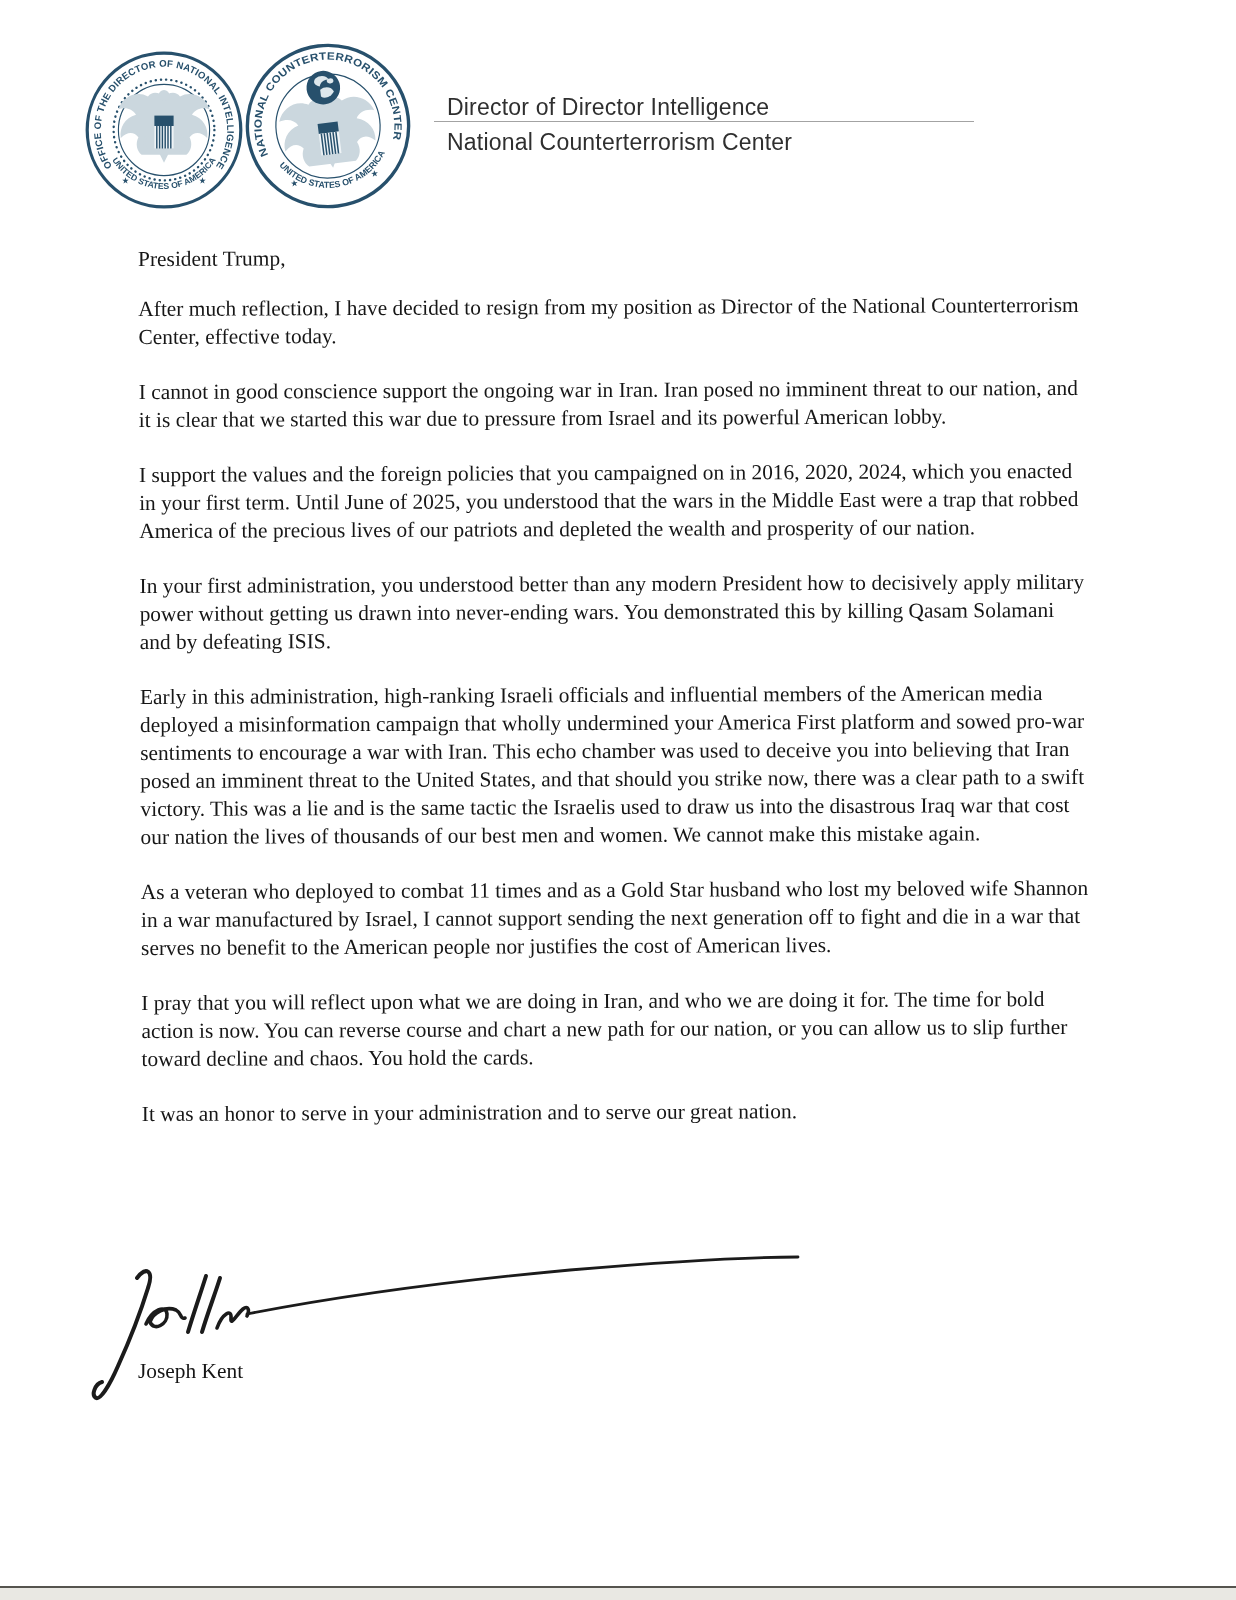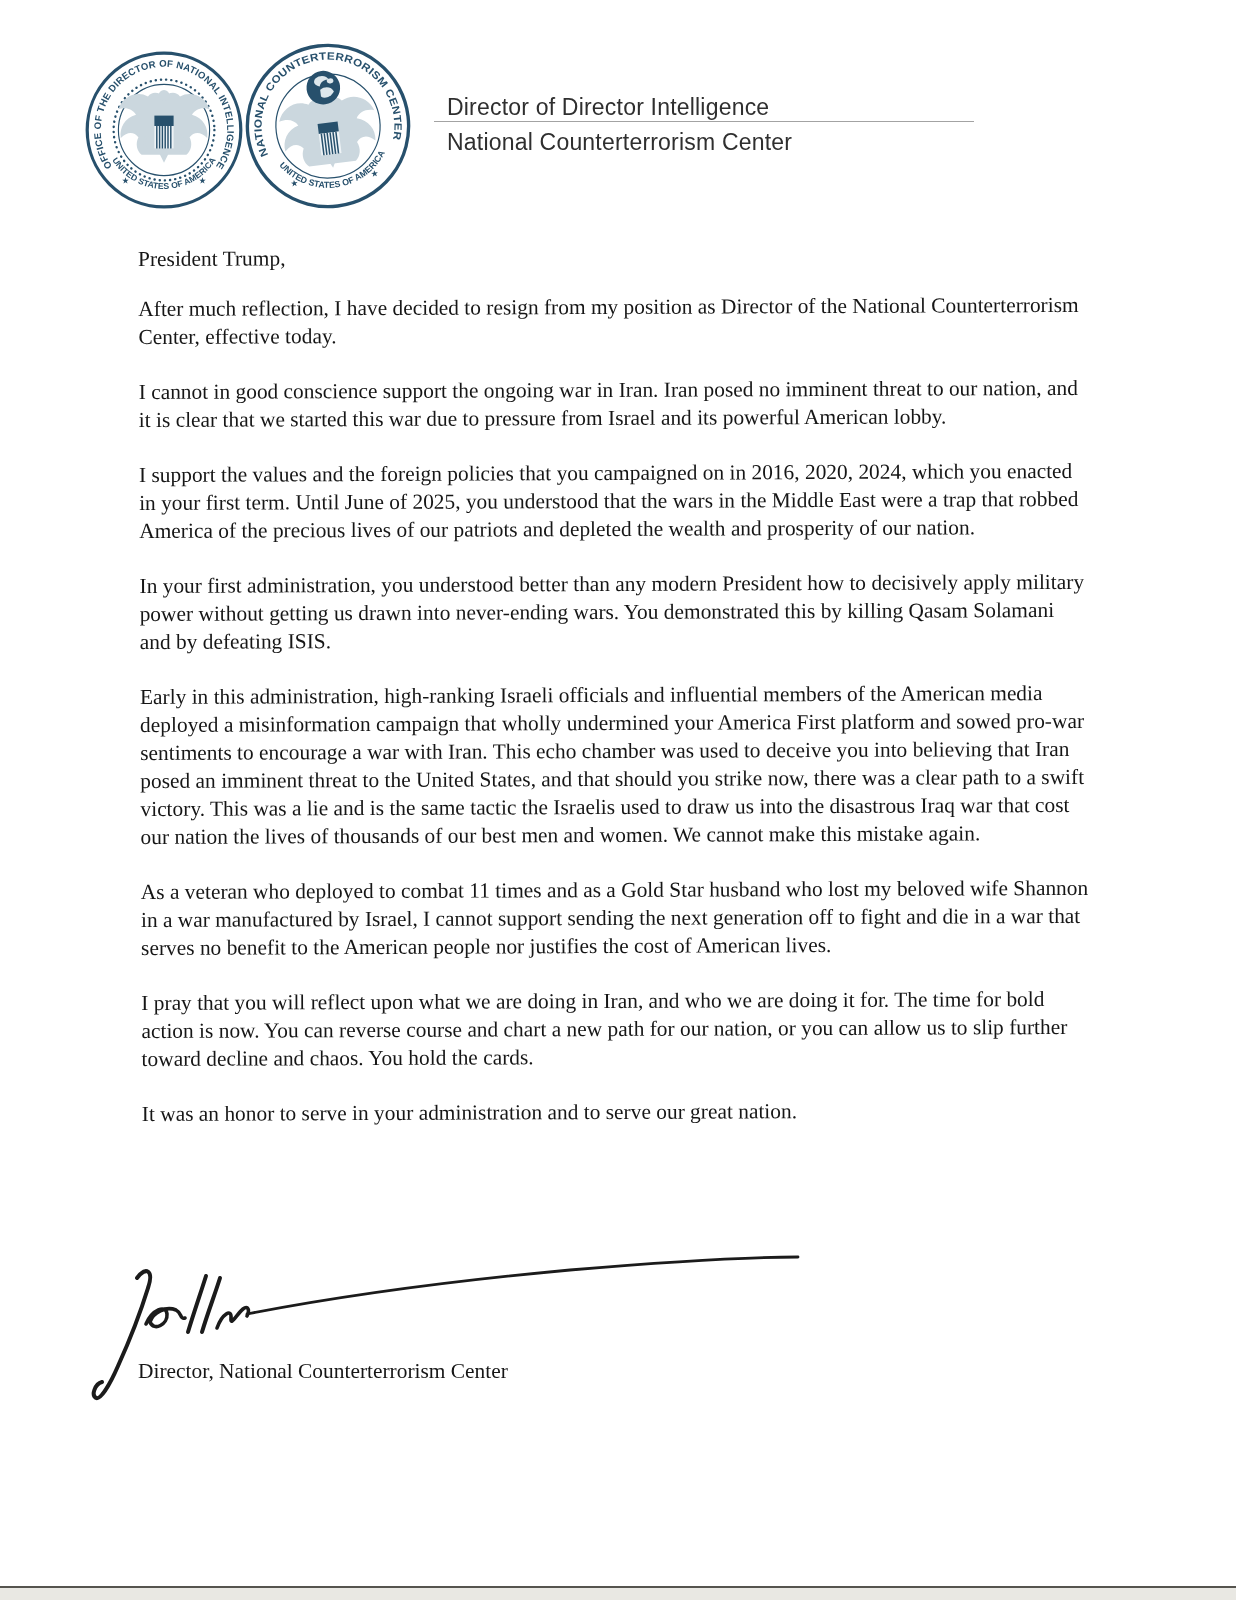--- a/index.html
+++ b/index.html
@@ -157,17 +157,17 @@
   <svg class="signature-svg" width="720" height="160" viewBox="0 0 720 160" fill="none" stroke="#1b1b1b" stroke-linecap="round" stroke-linejoin="round">
     <path stroke-width="4" d="M 47,30 C 56,18 64,22 58,40 C 50,66 38,96 28,118 C 21,134 11,152 6,150 C 1,147 5,136 12,134"></path>
     <path stroke-width="3.6" d="M 56,76 C 62,62 76,56 77,66 C 78,76 64,84 60,74 C 63,64 76,58 86,62 C 92,65 90,72 95,70"></path>
     <path stroke-width="4" d="M 98,84 C 104,64 111,44 116,28"></path>
     <path stroke-width="4" d="M 112,84 C 118,64 125,46 130,30"></path>
     <path stroke-width="3.6" d="M 127,80 C 132,66 142,60 141,70 C 140,79 147,66 153,61 C 158,57 160,62 157,68"></path>
     <path stroke-width="2.8" d="M 157,66 C 250,48 360,33 480,22 C 585,13 662,9 708,9"></path>
   </svg>
 
   <div class="signature-block">
-    <div>Director, National Counterterrorism Center</div>
+    <div>Joseph Kent</div>
   </div>
 
   <div class="scan-edge"></div>
 </div>
 
 </body></html>

